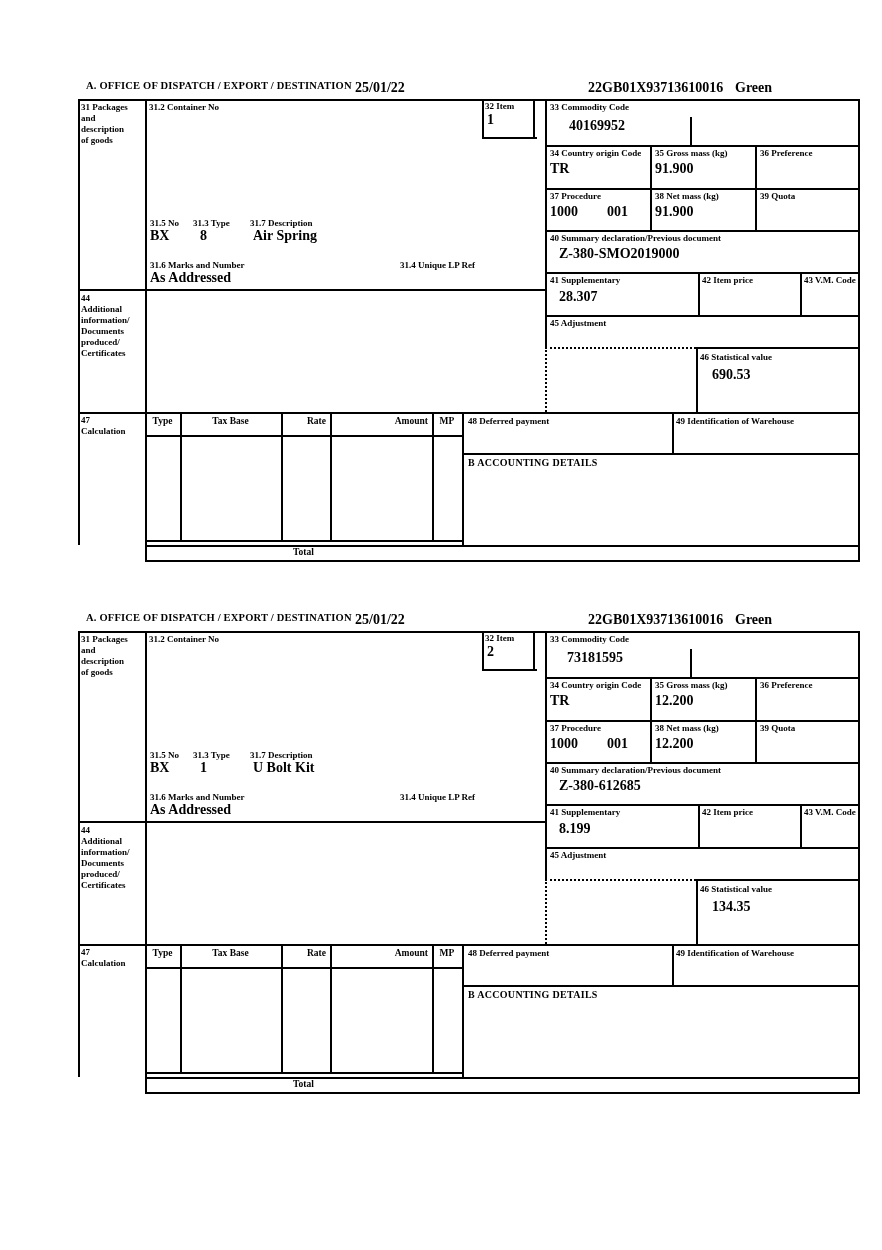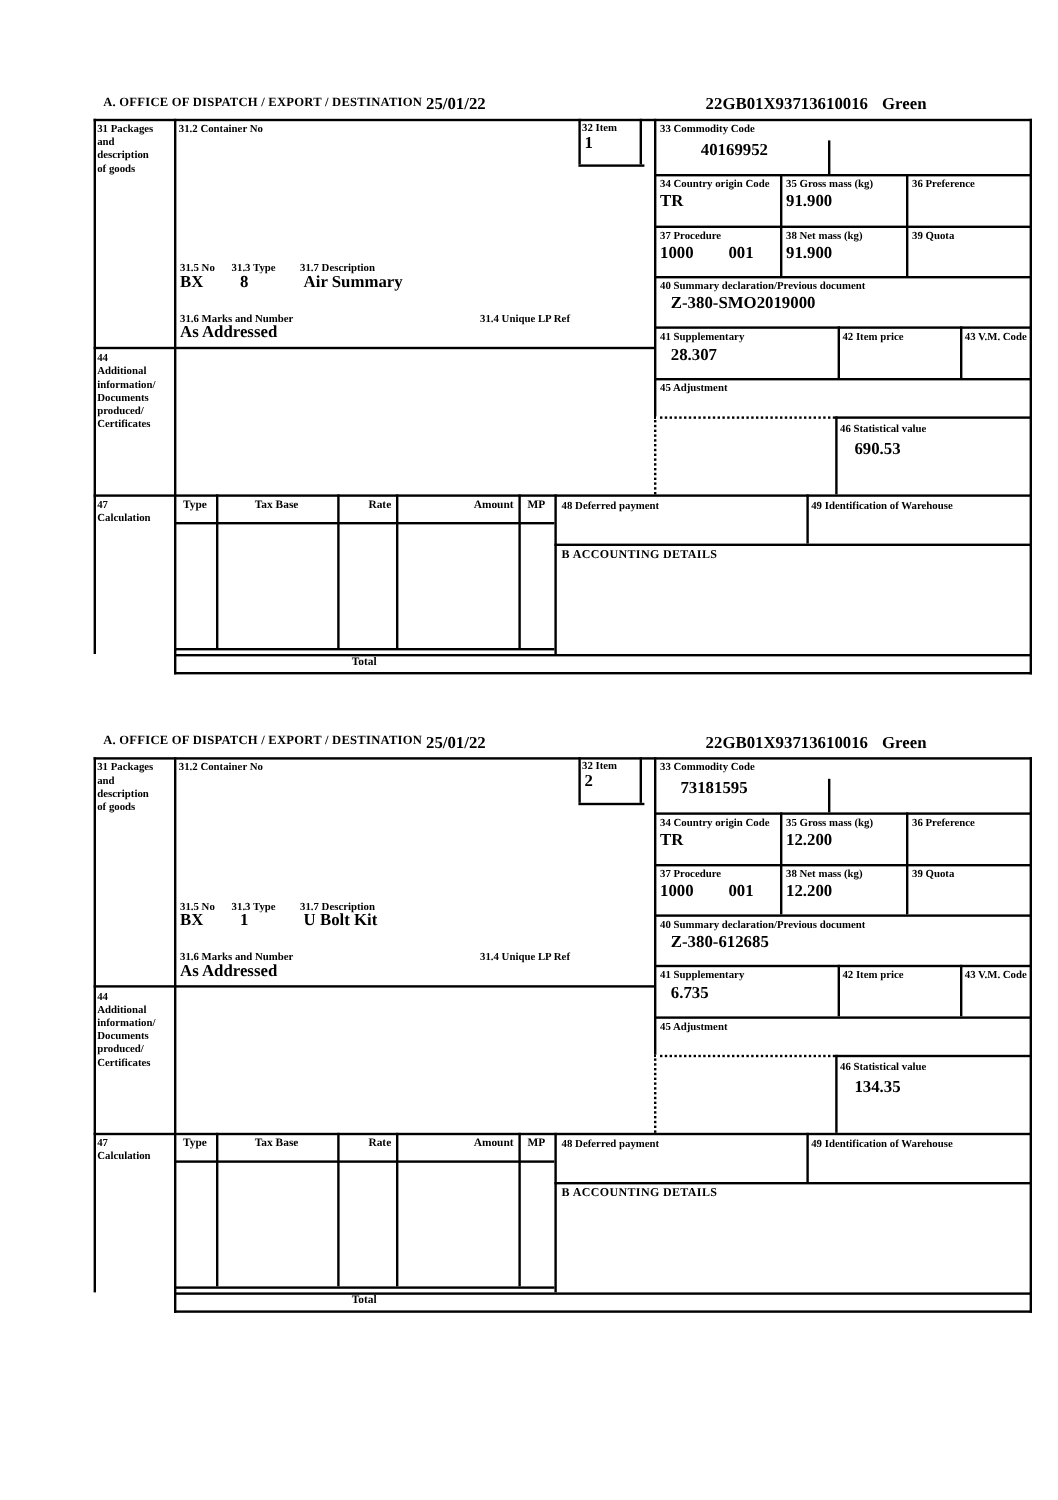--- a/index.html
+++ b/index.html
@@ -41,40 +41,40 @@
     </div>
     <div class="tbl">
       <div class="lb wrap" style="left:3px;top:3px;">31 Packages
 and
 description
 of goods</div>
       <div class="lb" style="left:71px;top:3px;">31.2 Container No</div>
       <div class="lb" style="left:407px;top:2px;">32 Item</div>
       <div class="vl" style="left:409px;top:13px;">1</div>
       <div class="lb" style="left:472px;top:3px;">33 Commodity Code</div>
-      <div class="vl" style="left:506px;top:19px;">40169952</div>
+      <div class="vl" style="left:491px;top:19px;">40169952</div>
       <div class="lb" style="left:472px;top:49px;">34 Country origin Code</div>
       <div class="vl" style="left:472px;top:62px;">TR</div>
       <div class="lb" style="left:577px;top:49px;">35 Gross mass (kg)</div>
       <div class="vl" style="left:577px;top:62px;">91.900</div>
       <div class="lb" style="left:682px;top:49px;">36 Preference</div>
       <div class="lb" style="left:472px;top:92px;">37 Procedure</div>
       <div class="vl" style="left:472px;top:105px;">1000</div>
       <div class="vl" style="left:529px;top:105px;">001</div>
       <div class="lb" style="left:577px;top:92px;">38 Net mass (kg)</div>
       <div class="vl" style="left:577px;top:105px;">91.900</div>
       <div class="lb" style="left:682px;top:92px;">39 Quota</div>
       <div class="lb" style="left:472px;top:134px;">40 Summary declaration/Previous document</div>
       <div class="vl" style="left:481px;top:147px;text-align:right;">Z-380-SMO2019000</div>
       <div class="lb" style="left:72px;top:119px;">31.5 No</div>
       <div class="lb" style="left:115px;top:119px;">31.3 Type</div>
       <div class="lb" style="left:172px;top:119px;">31.7 Description</div>
       <div class="vl" style="left:72px;top:129px;">BX</div>
       <div class="vl" style="left:122px;top:129px;">8</div>
-      <div class="vl" style="left:175px;top:129px;">Air Summary</div>
+      <div class="vl" style="left:175px;top:129px;">Air Spring</div>
       <div class="lb" style="left:72px;top:161px;">31.6 Marks and Number</div>
       <div class="lb" style="left:322px;top:161px;">31.4 Unique LP Ref</div>
       <div class="vl" style="left:72px;top:171px;">As Addressed</div>
       <div class="lb wrap" style="left:3px;top:194px;">44
 Additional
 information/
 Documents
 produced/
 Certificates</div>
       <div class="lb" style="left:472px;top:176px;">41 Supplementary</div>
@@ -172,21 +172,21 @@
       <div class="lb" style="left:72px;top:161px;">31.6 Marks and Number</div>
       <div class="lb" style="left:322px;top:161px;">31.4 Unique LP Ref</div>
       <div class="vl" style="left:72px;top:171px;">As Addressed</div>
       <div class="lb wrap" style="left:3px;top:194px;">44
 Additional
 information/
 Documents
 produced/
 Certificates</div>
       <div class="lb" style="left:472px;top:176px;">41 Supplementary</div>
-      <div class="vl" style="left:481px;top:190px;">6.735</div>
+      <div class="vl" style="left:481px;top:190px;">8.199</div>
       <div class="lb" style="left:624px;top:176px;">42 Item price</div>
       <div class="lb" style="left:726px;top:176px;">43 V.M. Code</div>
       <div class="lb" style="left:472px;top:219px;">45 Adjustment</div>
       <div class="lb" style="left:622px;top:253px;">46 Statistical value</div>
       <div class="vl" style="left:634px;top:268px;">134.35</div>
       <div class="lb wrap" style="left:3px;top:316px;">47
 Calculation</div>
       <div class="ch ctr" style="left:67px;top:317px;width:35px;">Type</div>
       <div class="ch ctr" style="left:102px;top:317px;width:101px;">Tax Base</div>
       <div class="ch rgt" style="left:203px;top:317px;width:49px;">Rate</div>

